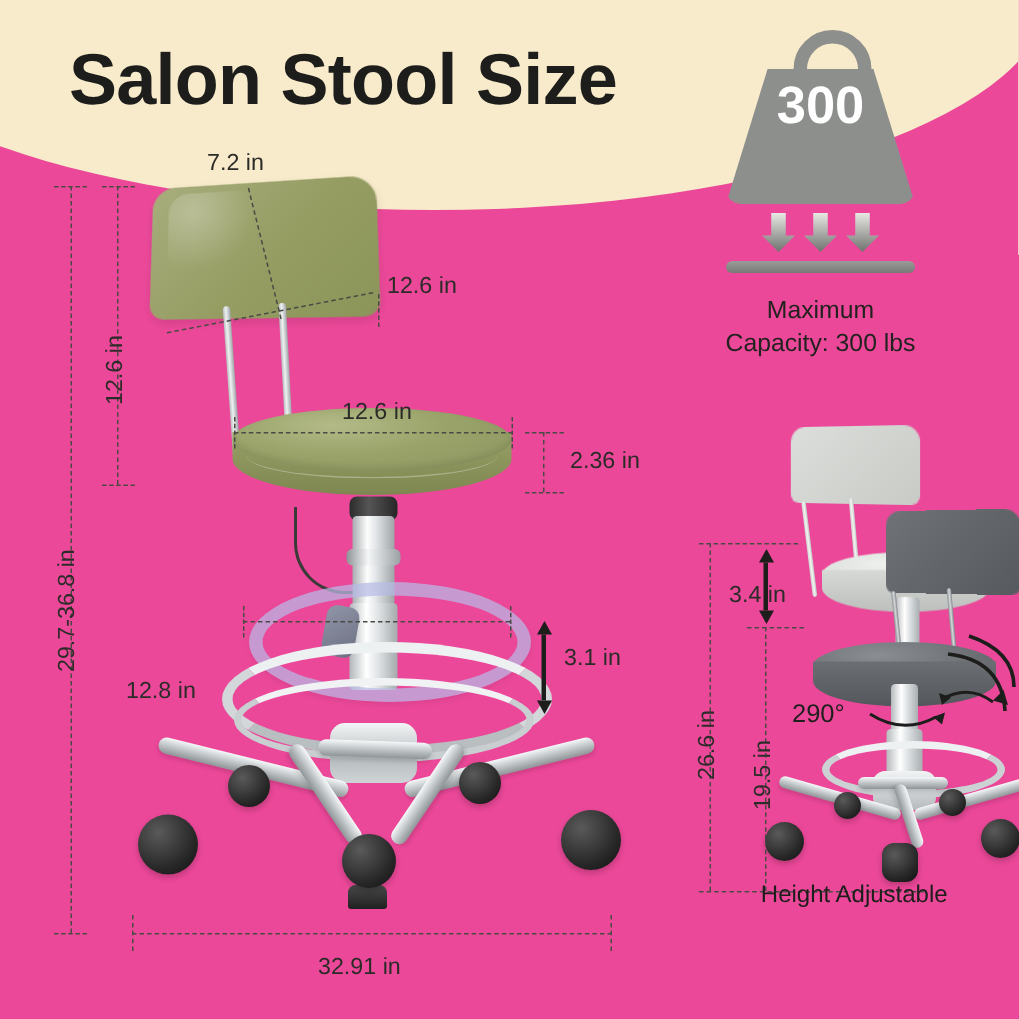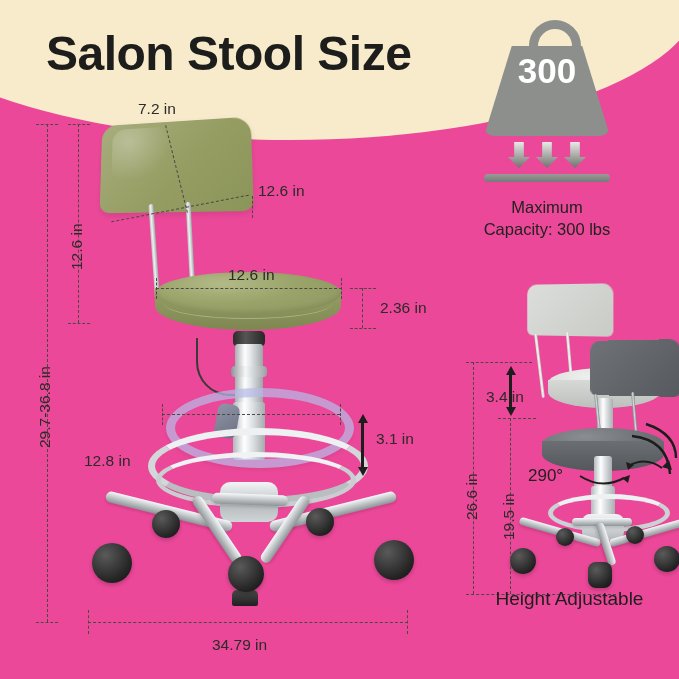--- a/index.html
+++ b/index.html
@@ -182,21 +182,21 @@
   .g-seat-light .side{top:12px;width:112px;height:28px;background:linear-gradient(180deg,#d6d9d5,#bcbfbb);border-radius:0 0 56px 56px/0 0 16px 16px;}
   .g-seat-dark .top{width:122px;height:32px;background:radial-gradient(ellipse at 35% 28%,#8a8e92,#6b6f73 60%,#5d6165);}
   .g-seat-dark .side{top:13px;width:122px;height:30px;background:linear-gradient(180deg,#6b6f73,#54585c);border-radius:0 0 61px 61px/0 0 17px 17px;}
   .g-cyl{position:absolute;border-radius:3px;background:linear-gradient(90deg,#b6babd,#ffffff 38%,#dde1e3 60%,#a9aeb1);}
   .g-ring{position:absolute;border-radius:50%;border:5px solid #ccd1d4;border-top-color:#eef1f2;}
   .g-hub{position:absolute;border-radius:8px;background:linear-gradient(180deg,#f1f3f4,#b4b9bc);}
   .rot360{position:absolute;left:528px;top:466px;font-size:17px;color:#1f1f1d;}
 
   .caption-ha{
     position:absolute;left:460px;top:588px;width:219px;text-align:center;
-    font-size:19px;color:#1d1d1b;
+    font-size:16px;color:#1d1d1b;
   }
 
   .arrow-ud{position:absolute;width:11px;}
   .arrow-ud i{display:block;width:0;height:0;margin:0 auto;}
   .arrow-ud .up{border-left:5.5px solid transparent;border-right:5.5px solid transparent;border-bottom:9px solid #1d1d1b;}
   .arrow-ud .dn{border-left:5.5px solid transparent;border-right:5.5px solid transparent;border-top:9px solid #1d1d1b;}
   .arrow-ud .bar{width:2.6px;background:#1d1d1b;margin:0 auto;}
 </style>
 </head>
 <body>
@@ -281,21 +281,21 @@
     <div class="arrow-ud" style="left:357px;top:414px;">
       <i class="up"></i>
         <div class="bar" style="height:44px;"></div>
         <i class="dn"></i>
     </div>
     <div class="dimlbl" style="left:376px;top:430px;">3.1 in</div>
 
     <div class="dash-h" style="left:88px;top:622px;width:320px;"></div>
     <div class="tick-v" style="left:88px;top:610px;height:24px;"></div>
     <div class="tick-v" style="left:407px;top:610px;height:24px;"></div>
-    <div class="dimlbl" style="left:212px;top:636px;">34.79 in</div>
+    <div class="dimlbl" style="left:212px;top:636px;">32.91 in</div>
   </div>
 
   <div class="weight-wrap">
     <div class="weight-hook"></div>
     <div class="weight-body"></div>
     <div class="weight-text">
       <span class="n">300</span>
     </div>
     <div class="warrow" style="left:36px;"></div>
     <div class="warrow" style="left:64px;"></div>

